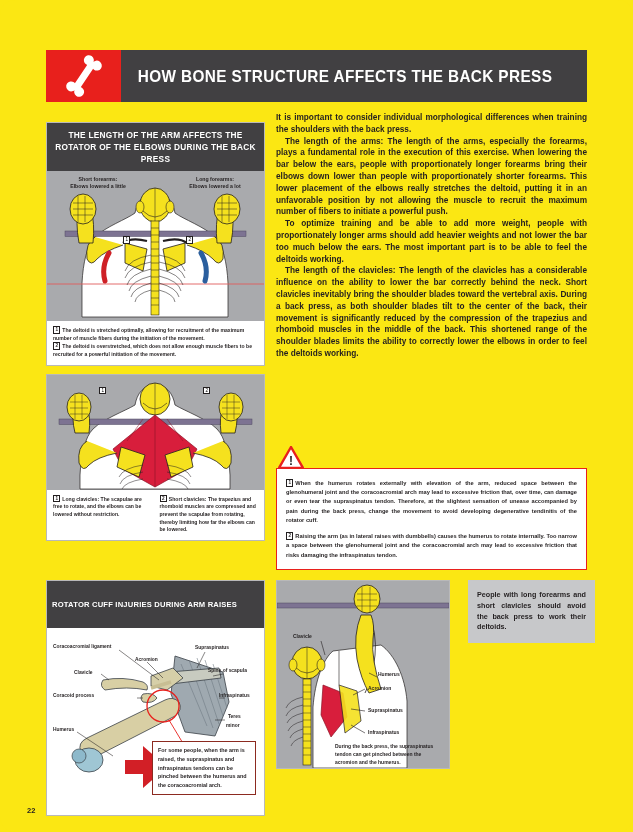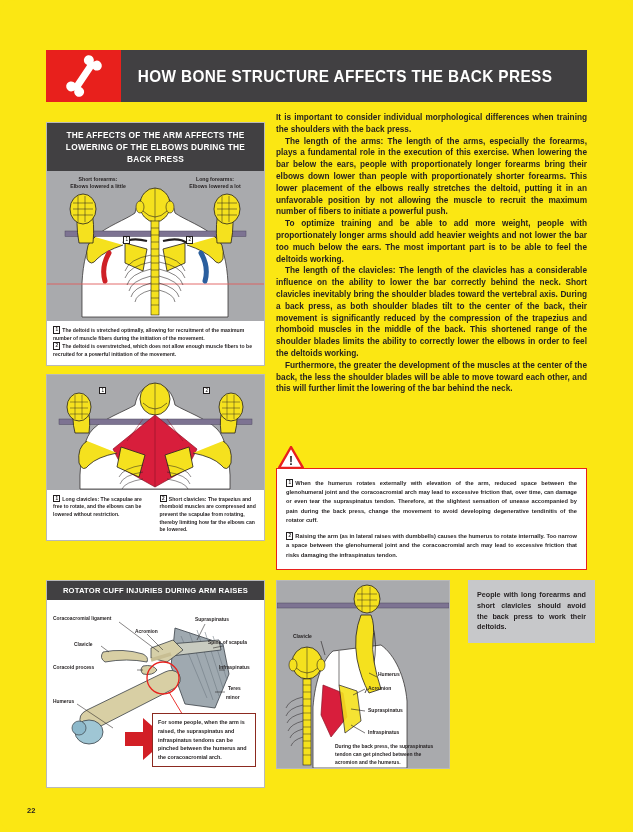--- a/index.html
+++ b/index.html
@@ -75,22 +75,22 @@
   .bot-left { position: absolute; left: 46px; top: 580px; width: 219px; }
   .bot-mid  { position: absolute; left: 276px; top: 580px; width: 174px; }
   .note-box {
     position: absolute; left: 468px; top: 580px; width: 127px;
     background: #C7C8CA; padding: 10px 9px;
     font-size: 7.2px; line-height: 1.5; color: #231F20;
     font-weight: bold; text-align: justify;
   }
 
   .bot-title {
-    background: #414042; color: #fff; text-align: center;
-    font-size: 7.6px; font-weight: bold; line-height: 1.45; padding: 4px 5px;
+    background: #414042; color: #fff; 
+    font-size: 7.6px; font-weight: bold; line-height: 1.45; padding: 18px 5px;
     letter-spacing: 0.2px;
   }
 
   .callout {
     position: absolute; border: 1px solid #8C2A20; background: #fff;
     font-size: 5.4px; line-height: 1.62; font-weight: bold; color: #231F20;
     padding: 4px 5px;
   }
 
   .lbl { position: absolute; font-size: 4.9px; color: #231F20; font-weight: bold; white-space: nowrap; }
@@ -121,21 +121,21 @@
           <circle cx="28.8" cy="39.8" r="5.0" fill="#ffffff"></circle>
         </g>
       </svg>
     </div>
     <div class="header-title">HOW BONE STRUCTURE AFFECTS THE BACK PRESS</div>
   </div>
 
   <div class="left-col">
 
     <div class="panel">
-      <div class="panel-title">THE AFFECTS OF THE ARM AFFECTS THE LOWERING OF THE ELBOWS DURING THE BACK PRESS</div>
+      <div class="panel-title">THE LENGTH OF THE ARM AFFECTS THE ROTATOR OF THE ELBOWS DURING THE BACK PRESS</div>
       <div class="illus" style="height:150px;">
         <svg width="217" height="150" viewBox="0 0 217 150">
           <rect x="0" y="0" width="217" height="150" fill="#A9AAAD"></rect>
 
           <path d="M108 22 C96 22 90 31 88 42 C80 48 58 56 48 66 C40 74 36 92 35 112 L35 146 L181 146 L181 112 C180 92 176 74 168 66 C158 56 136 48 128 42 C126 31 120 22 108 22 Z" fill="#FFFFFF" stroke="#231F20" stroke-width="0.7"></path>
 
           <rect x="18" y="60" width="181" height="5.5" fill="#7D7392" stroke="#4f4860" stroke-width="0.5"></rect>
 
           <line x1="0" y1="113" x2="217" y2="113" stroke="#E05B5B" stroke-width="0.9"></line>
 
@@ -297,21 +297,20 @@
       </div>
     </div>
   </div>
 
   <div class="right-col">
     <div class="body-text">
       <p>It is important to consider individual morphological differences when training the shoulders with the back press.</p>
       <p class="ind"><span class="lead">The length of the arms:</span><span> The length of the arms, especially the forearms, plays a fundamental role in the execution of this exercise. When lowering the bar below the ears, people with proportionately longer forearms bring their elbows down lower than people with proportionately shorter forearms. This lower placement of the elbows really stretches the deltoid, putting it in an unfavorable position by not allowing the muscle to recruit the maximum number of fibers to initiate a powerful push.</span></p>
       <p class="ind">To optimize training and be able to add more weight, people with proportionately longer arms should add heavier weights and not lower the bar too much below the ears. The most important part is to be able to feel the deltoids working.</p>
       <p class="ind"><span class="lead">The length of the clavicles:</span><span> The length of the clavicles has a considerable influence on the ability to lower the bar correctly behind the neck. Short clavicles inevitably bring the shoulder blades toward the vertebral axis. During a back press, as both shoulder blades tilt to the center of the back, their movement is significantly reduced by the compression of the trapezius and rhomboid muscles in the middle of the back. This shortened range of the shoulder blades limits the ability to correctly lower the elbows in order to feel the deltoids working.</span></p>
-      <p class="ind">Furthermore, the greater the development of the muscles at the center of the back, the less the shoulder blades will be able to move toward each other, and this will further limit the lowering of the bar behind the neck.</p>
     </div>
   </div>
 
   <div class="warn-wrap">
     <svg class="warn-tri" viewBox="0 0 26 23">
       <polygon points="13,1 25,22 1,22" fill="#FFFFFF" stroke="#E8201C" stroke-width="2.4" stroke-linejoin="round"></polygon>
       <text x="13" y="19" font-family="Liberation Sans, sans-serif" font-size="12" font-weight="bold" fill="#231F20" text-anchor="middle">!</text>
     </svg>
     <div class="warn-box">
       <p><span class="numbox">1</span><span>When the humerus rotates externally with elevation of the arm, reduced space between the glenohumeral joint and the coracoacromial arch may lead to excessive friction that, over time, can damage or even tear the supraspinatus tendon. Therefore, at the slightest sensation of unease accompanied by pain during the back press, change the movement to avoid developing degenerative tendinitis of the rotator cuff.</span></p>

